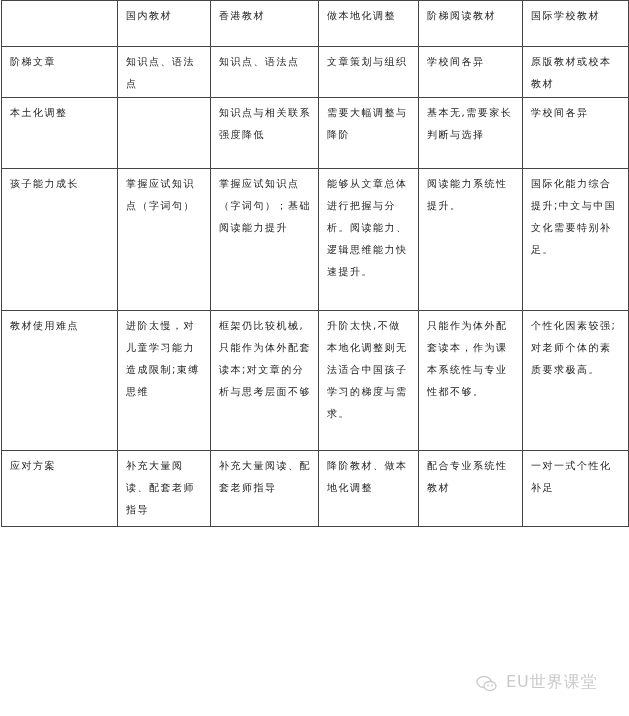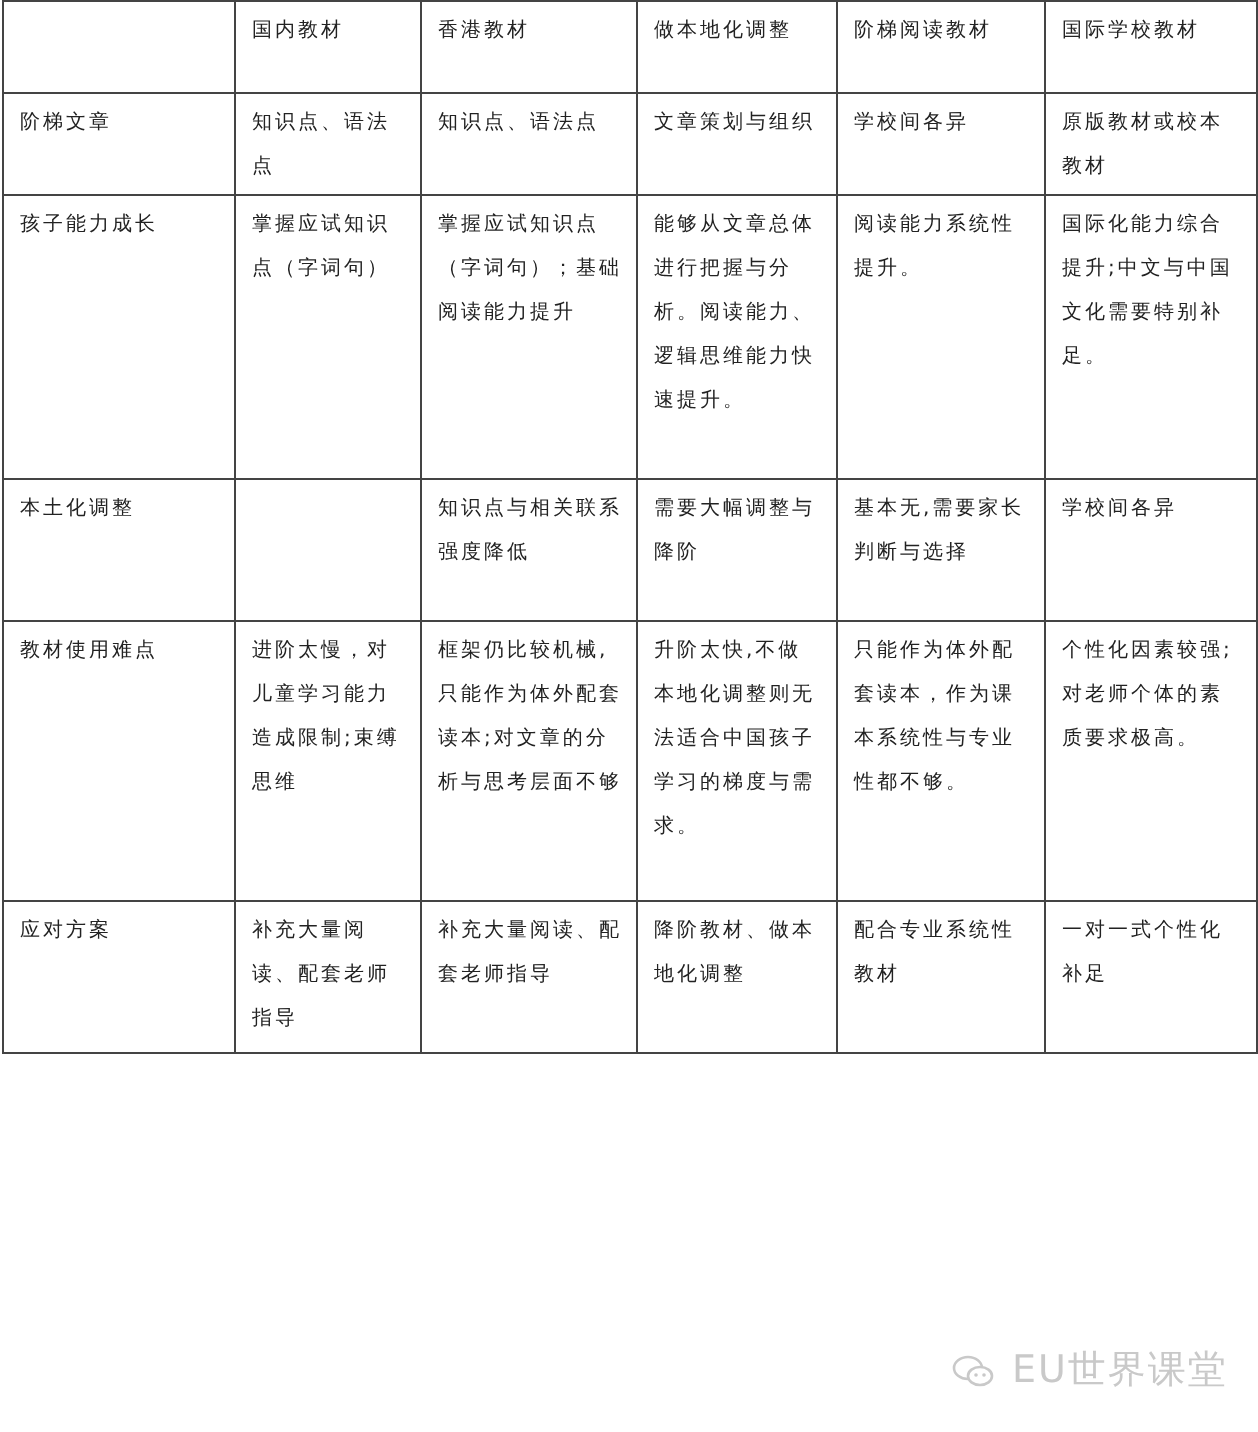--- a/index.html
+++ b/index.html
@@ -2,21 +2,21 @@
 <html><head>
 <meta charset="utf-8">
 <style>
   html, body { margin:0; padding:0; background:#ffffff; }
   body { width:629px; height:716px; position:relative; overflow:hidden;
          font-family:"DejaVu Sans", sans-serif; color:#222; }
   table.cmp { position:absolute; left:1px; top:0; border-collapse:collapse; table-layout:fixed; width:627px; }
   table.cmp td { border:1px solid #444; vertical-align:top; padding:4px 6px 2px 8px;
                  font-size:10px; line-height:22px; letter-spacing:1.5px; word-break:break-all; }
   table.cmp tr:first-child td { border-top:1px solid #444; }
-  .wm { position:absolute; left:476px; top:672px; font-size:19px; color:#c9c9c9; letter-spacing:1px; display:flex; align-items:center; }
+  .wm { position:absolute; left:476px; top:672px; font-size:16px; color:#c9c9c9; letter-spacing:1px; display:flex; align-items:center; }
   .wm .bubble { width:22px; height:16px; position:relative; margin-right:8px; }
 </style>
 </head>
 <body>
 
 <table class="cmp">
   <colgroup>
     <col style="width:116px">
       <col style="width:93px">
       <col style="width:108px">
@@ -34,35 +34,35 @@
     <td>国际学校教材</td>
   </tr>
   <tr style="height:49px">
     <td>阶梯文章</td>
     <td>知识点、语法点</td>
     <td>知识点、语法点</td>
     <td>文章策划与组织</td>
     <td>学校间各异</td>
     <td>原版教材或校本教材</td>
   </tr>
+  <tr style="height:71px">
+    <td>本土化调整</td>
+    <td></td>
+    <td>知识点与相关联系强度降低</td>
+    <td>需要大幅调整与降阶</td>
+    <td>基本无,需要家长判断与选择</td>
+    <td>学校间各异</td>
+  </tr>
   <tr style="height:142px">
     <td>孩子能力成长</td>
     <td>掌握应试知识点（字词句）</td>
     <td>掌握应试知识点（字词句）；基础阅读能力提升</td>
     <td>能够从文章总体进行把握与分析。阅读能力、逻辑思维能力快速提升。</td>
     <td>阅读能力系统性提升。</td>
     <td>国际化能力综合提升;中文与中国文化需要特别补足。</td>
-  </tr>
-  <tr style="height:71px">
-    <td>本土化调整</td>
-    <td></td>
-    <td>知识点与相关联系强度降低</td>
-    <td>需要大幅调整与降阶</td>
-    <td>基本无,需要家长判断与选择</td>
-    <td>学校间各异</td>
   </tr>
   <tr style="height:140px">
     <td>教材使用难点</td>
     <td>进阶太慢，对儿童学习能力造成限制;束缚思维</td>
     <td>框架仍比较机械,只能作为体外配套读本;对文章的分析与思考层面不够</td>
     <td>升阶太快,不做本地化调整则无法适合中国孩子学习的梯度与需求。</td>
     <td>只能作为体外配套读本，作为课本系统性与专业性都不够。</td>
     <td>个性化因素较强;对老师个体的素质要求极高。</td>
   </tr>
   <tr style="height:76px">

